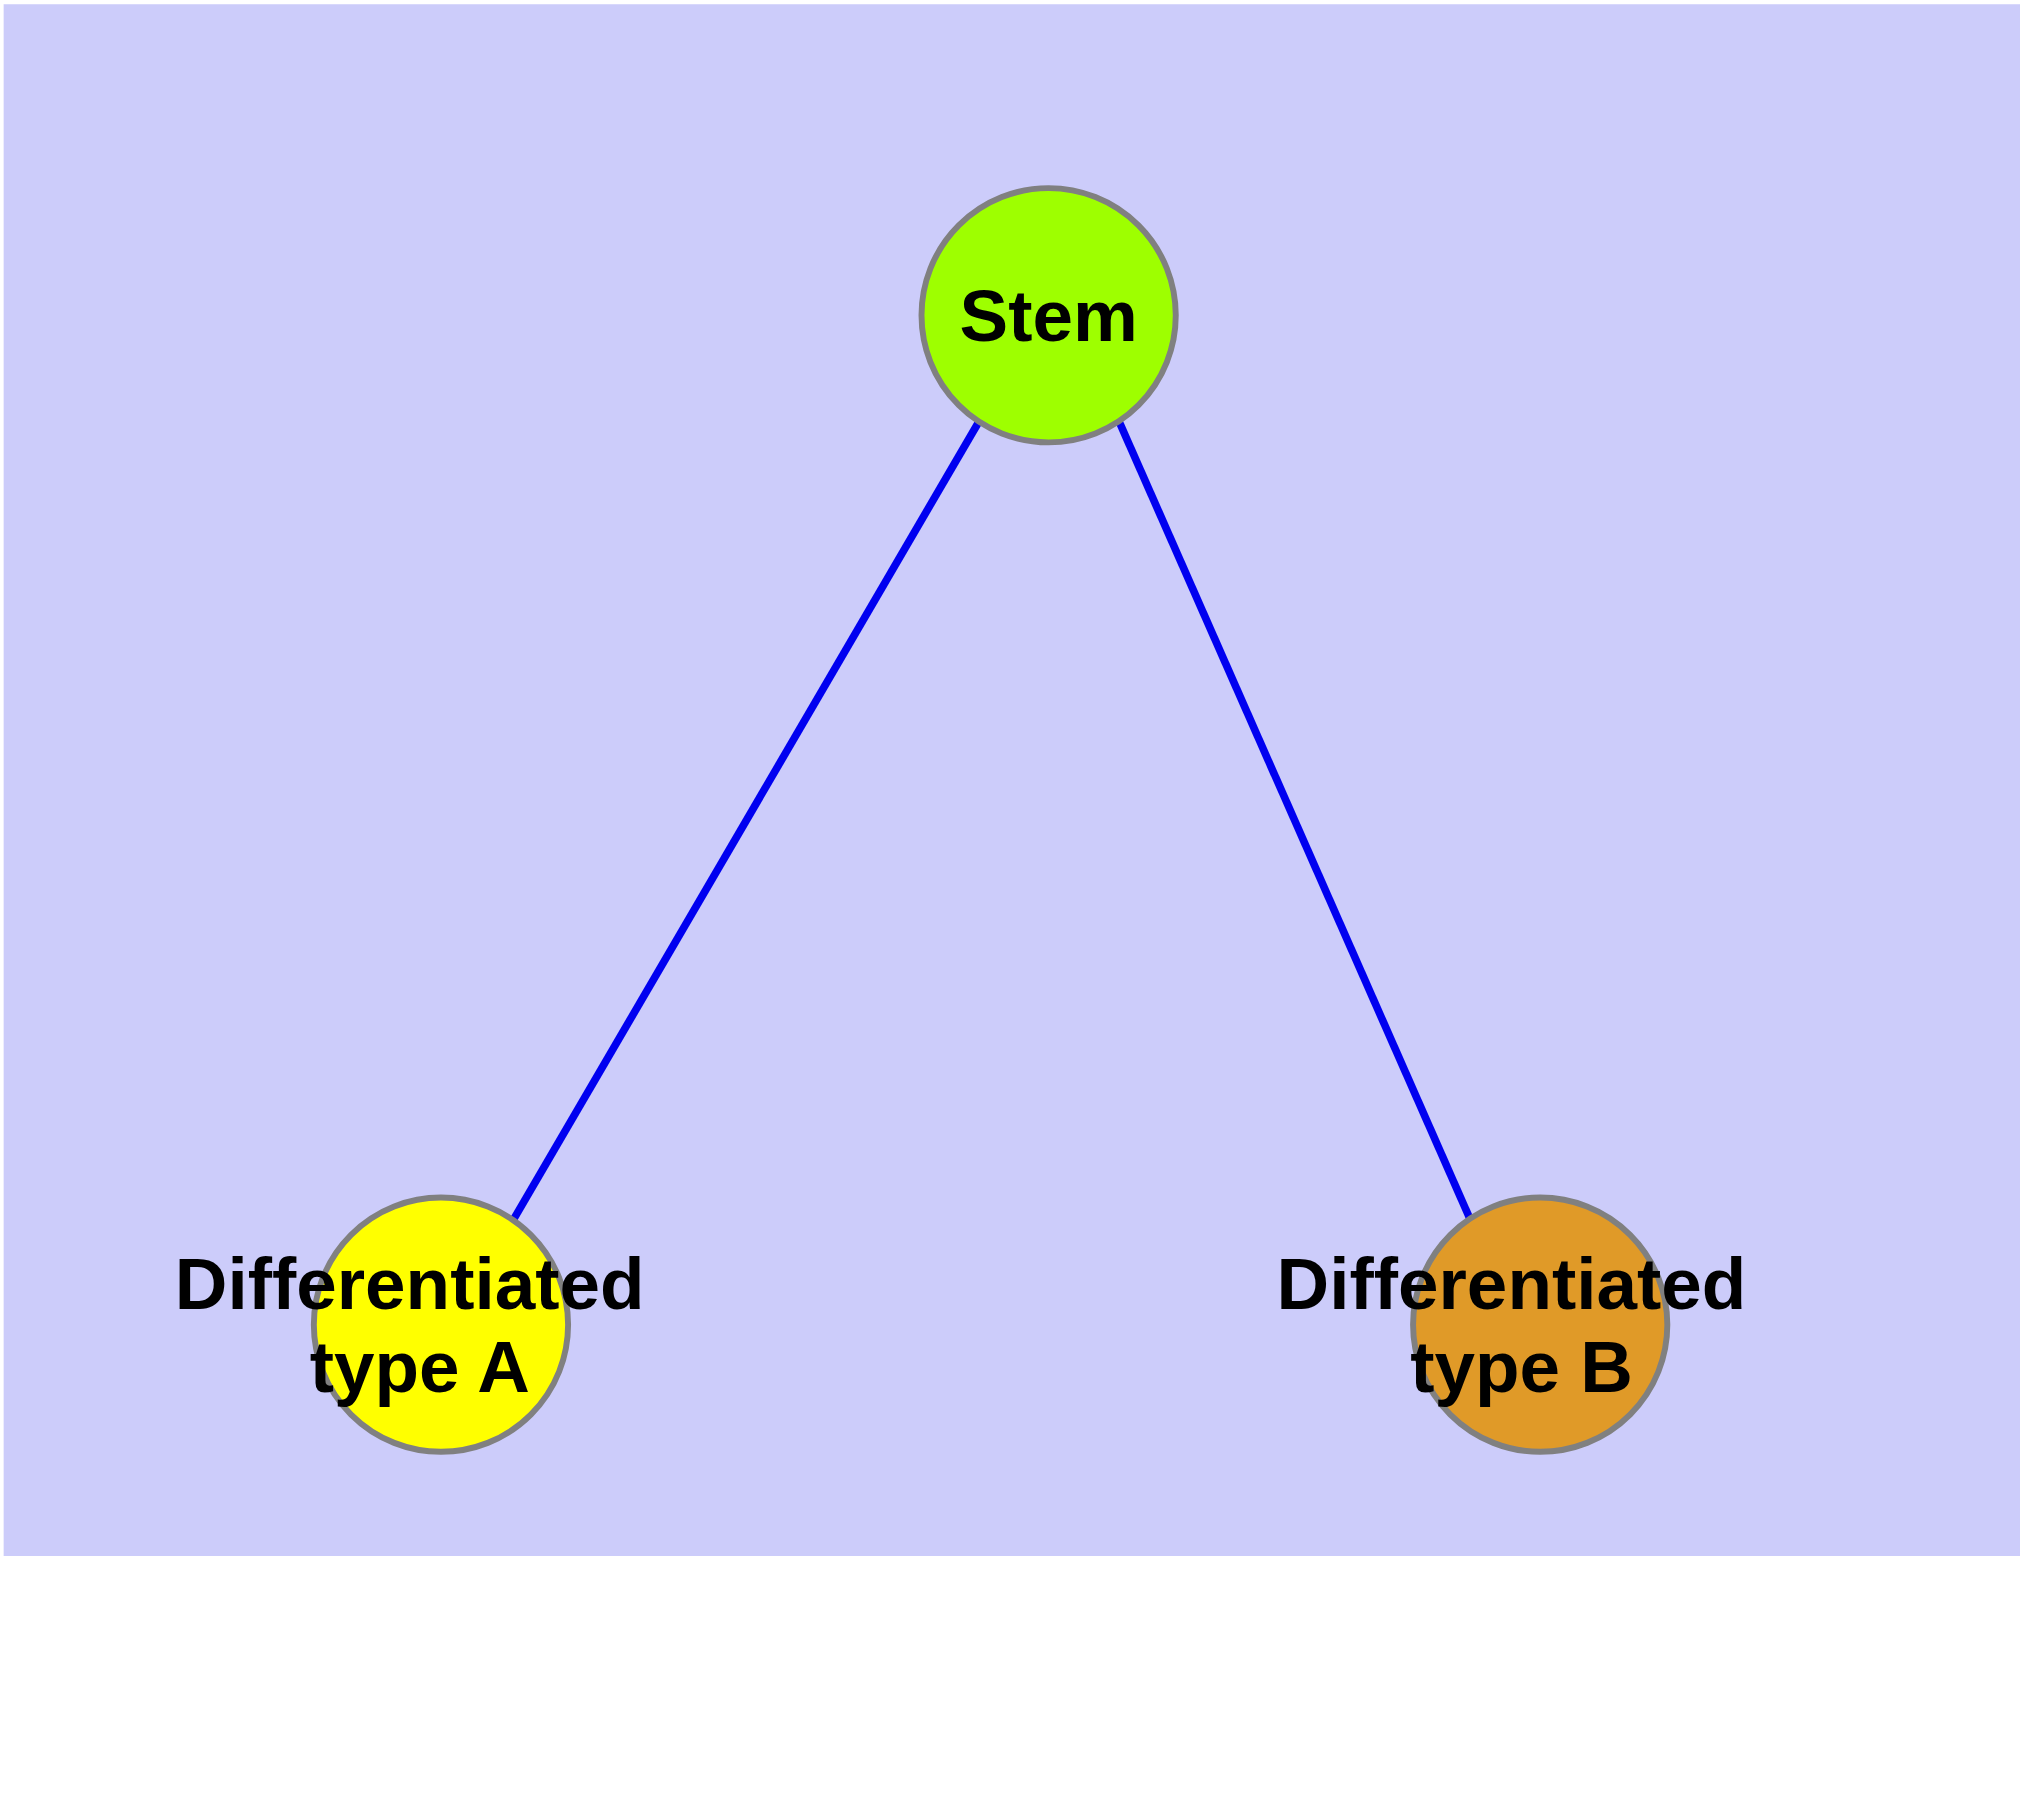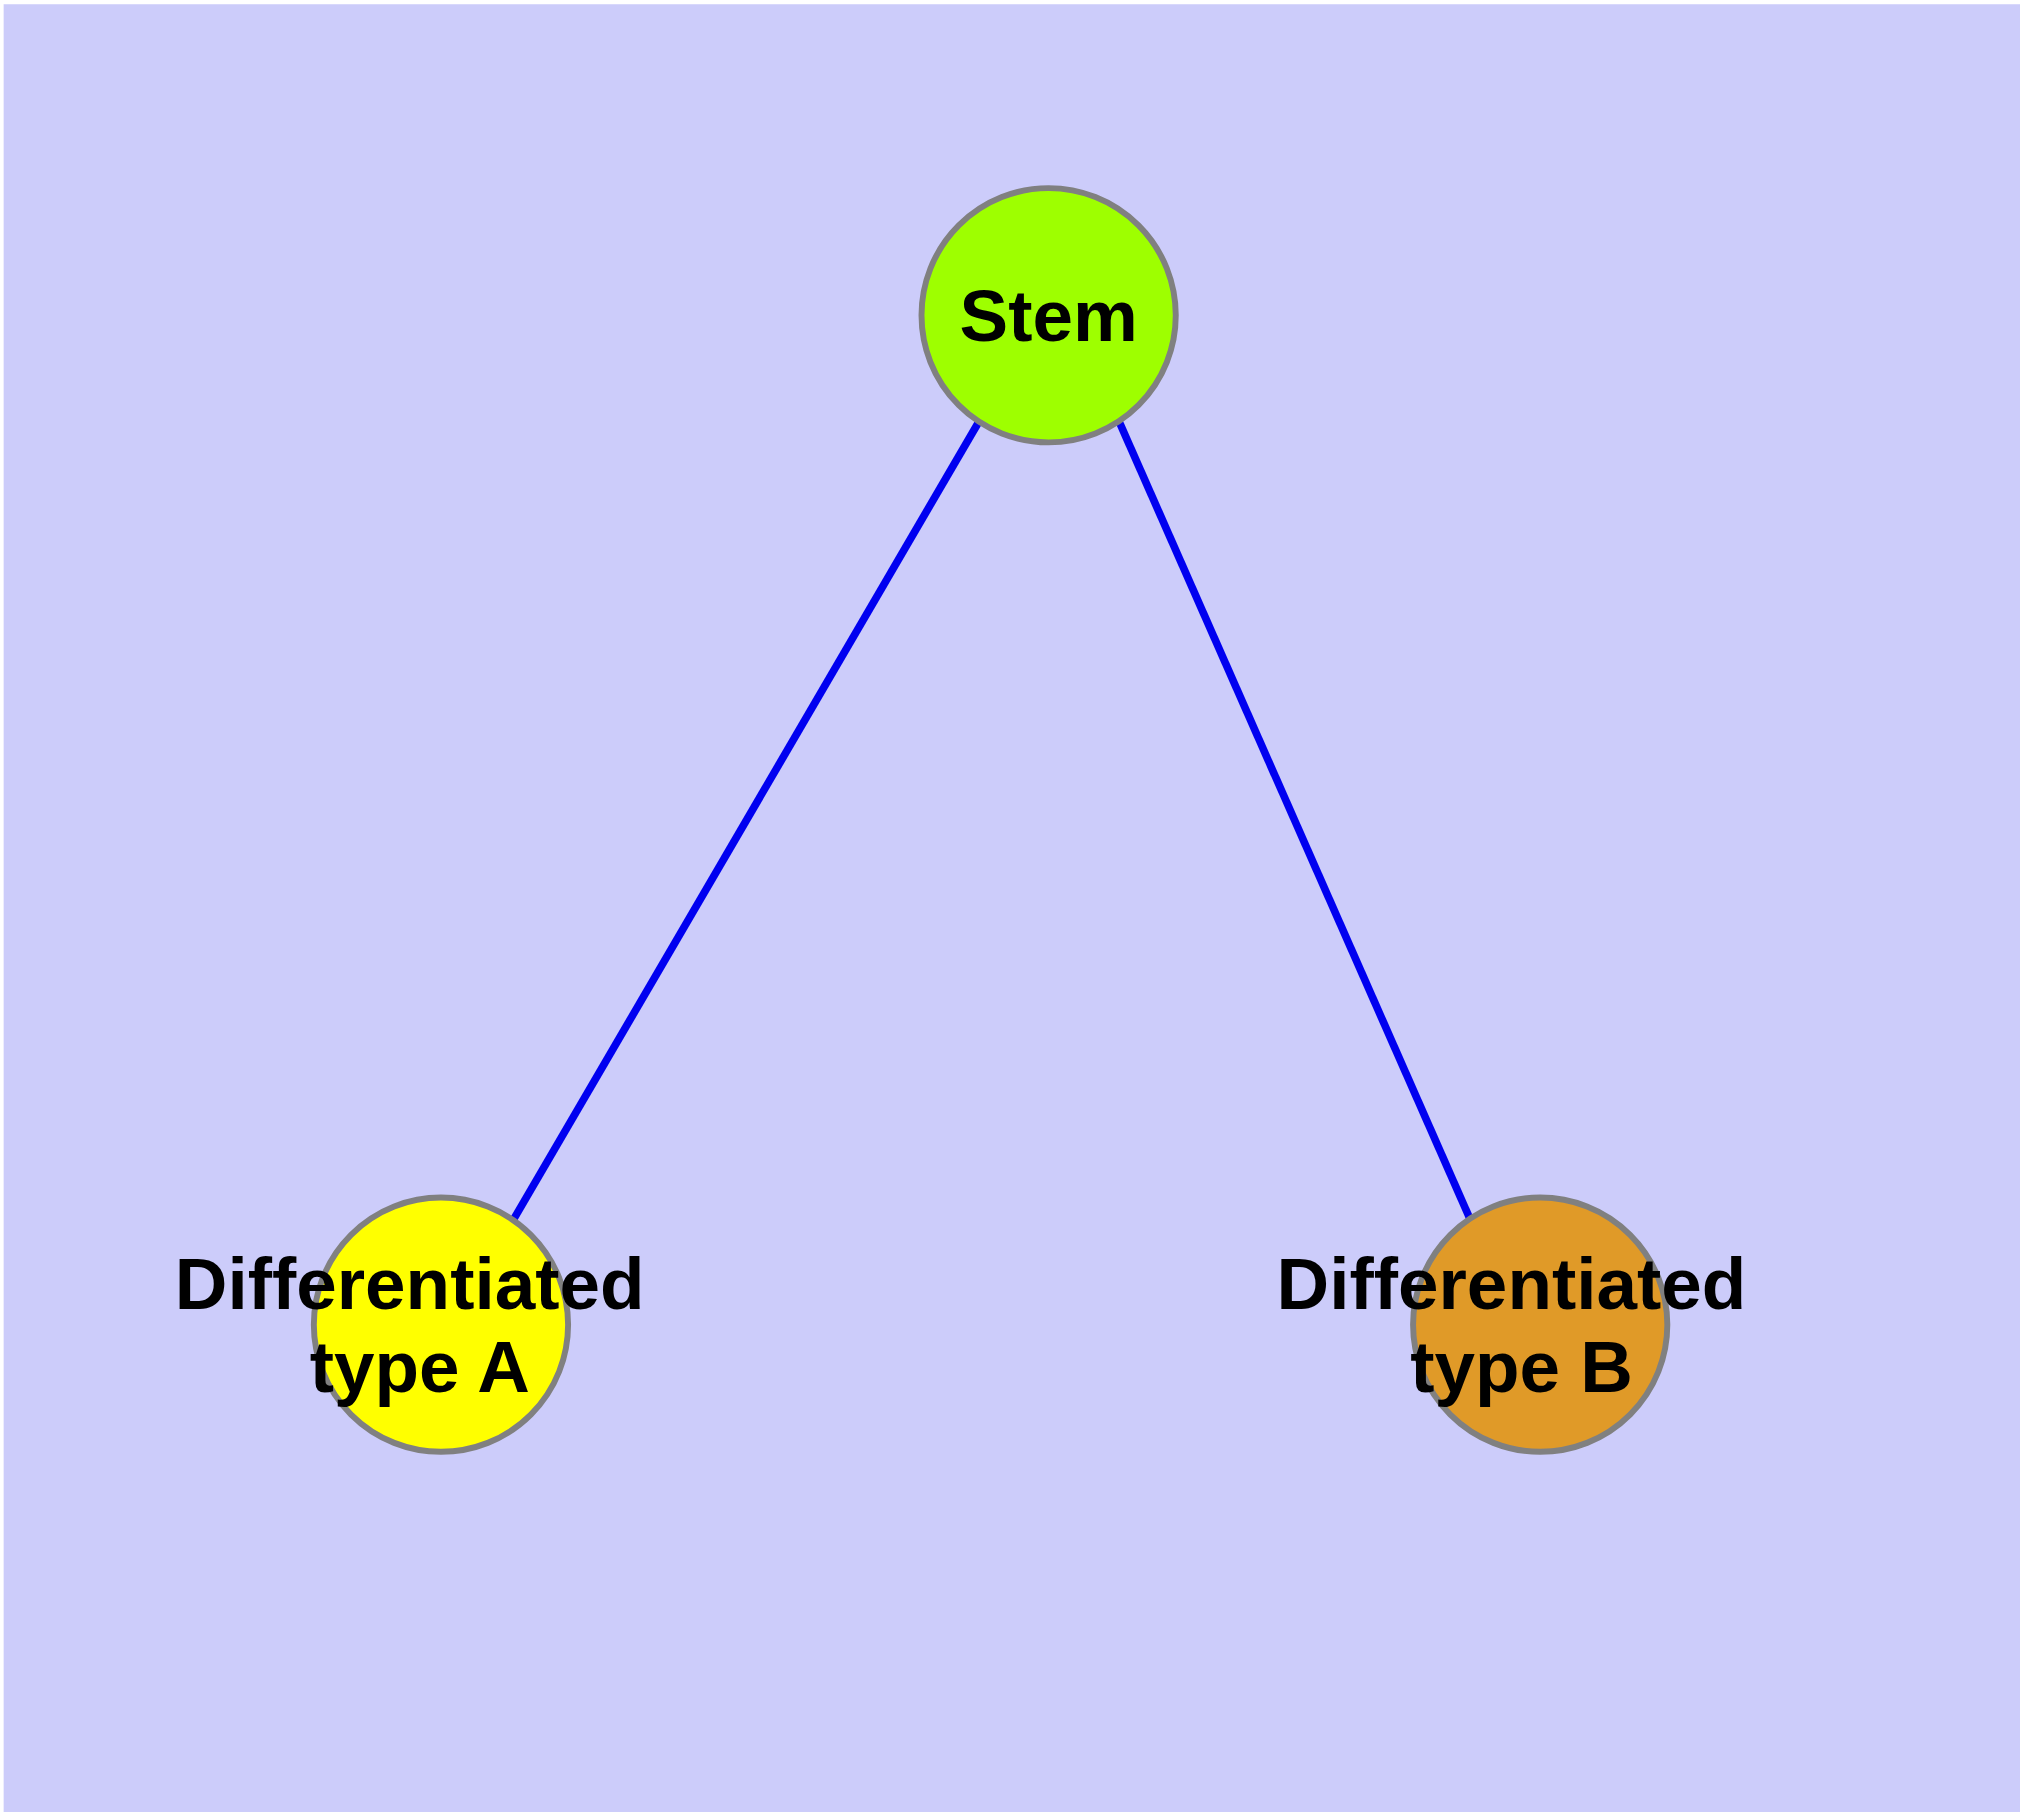--- a/index.html
+++ b/index.html
@@ -28,21 +28,21 @@
   .node-label {
     font-family: "Liberation Sans", sans-serif;
     font-weight: bold;
     fill: #000000;
     paint-order: normal;
   }
 </style>
 </head>
 <body>
 
-<div id="canvas" style="width: 2021px; height: 1812px; background: rgb(255, 255, 255);">
+<div id="canvas" style="width: 2021px; height: 1556px; background: rgb(255, 255, 255);">
   <svg id="graph-svg" viewBox="0 0 2384 2138" xmlns="http://www.w3.org/2000/svg" style="width: 2021px; height: 1812px;">
 
     <rect id="bg-rect" x="4" y="5" width="2380" height="2133" fill="#ccccfa"></rect>
 
     <g>
       <line id="edge-0" x1="1155" y1="497" x2="605" y2="1440" stroke="#0000f0" stroke-width="9" stroke-linecap="butt"></line>
       <line id="edge-1" x1="1320" y1="497" x2="1735" y2="1440" stroke="#0000f0" stroke-width="9" stroke-linecap="butt"></line>
     </g>
 
     <g>

